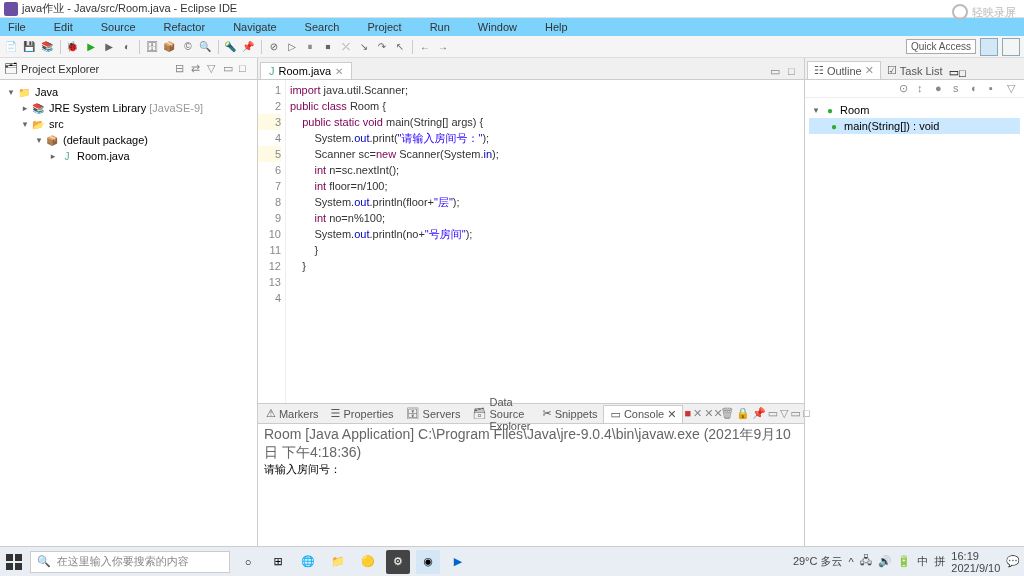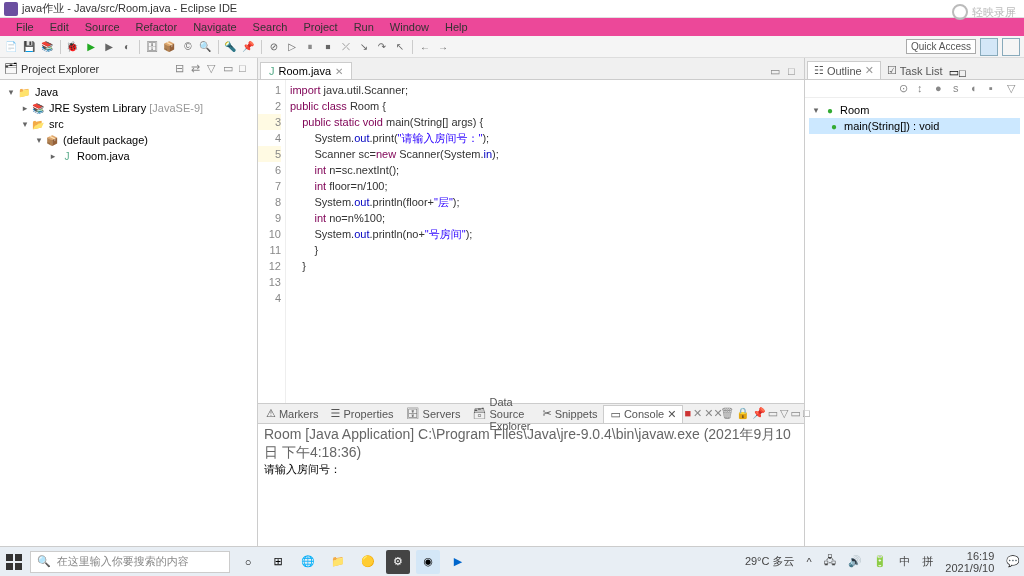--- a/index.html
+++ b/index.html
@@ -1,20 +1,20 @@
 <!DOCTYPE html>
 <html><head>
 <meta charset="utf-8">
 <style>
 *{margin:0;padding:0;box-sizing:border-box;font-family:"Microsoft YaHei",Tahoma,sans-serif;font-size:11px}
 body{background:#fff;overflow:hidden;width:1024px;height:576px;position:relative}
 .titlebar{height:18px;background:#fff;display:flex;align-items:center;padding:0 4px;border-bottom:1px solid #e0e0e0}
 .titlebar .ico{width:14px;height:14px;background:#6b4fa0;border-radius:2px;margin-right:4px}
 .titlebar .txt{color:#333;font-size:11px}
-.menubar{height:18px;display:flex;align-items:center;padding:0 10px;gap:4px;background:#ec4899}
+.menubar{height:18px;display:flex;align-items:center;padding:0 2px;gap:16px;background:#7dd3fc}
 .menubar span{padding:2px 6px;color:#333;cursor:default}
 .toolbar{height:22px;display:flex;align-items:center;padding:0 4px;background:#f5f5f5;border-bottom:1px solid #ddd;gap:2px}
 .tb{width:16px;height:16px;display:inline-flex;align-items:center;justify-content:center;color:#666;font-size:10px}
 .tb.sep{width:1px;height:14px;background:#ccc;margin:0 2px}
 .qa{margin-left:auto;border:1px solid #aaa;padding:1px 4px;background:#fff;color:#555;font-size:10px}
 .perspective{width:18px;height:18px;background:#d4e7f7;border:1px solid #8ab;margin-left:2px}
 .main{display:flex;height:490px}
 .left{width:258px;border-right:1px solid #ccc;display:flex;flex-direction:column}
 .viewhdr{height:22px;display:flex;align-items:center;padding:0 4px;border-bottom:1px solid #ccc;background:#f8f8f8}
 .viewhdr .ico{width:14px;height:14px;margin-right:3px}
@@ -53,22 +53,22 @@
 .outline{padding:4px;font-size:11px}
 .outline-row{display:flex;align-items:center;padding:1px 0}
 .sel{background:#cce8ff}
 .footer{height:18px;background:#f5f5f5;border-top:1px solid #ddd}
 .watermark{position:absolute;top:4px;right:8px;display:flex;align-items:center;gap:4px;color:#bbb;font-size:13px}
 .watermark .circ{width:16px;height:16px;border:2px solid #bbb;border-radius:50%}
 .taskbar{position:absolute;bottom:0;left:0;right:0;height:30px;background:#e8eef4;display:flex;align-items:center;padding:0 4px;gap:6px;border-top:1px solid #ccc}
 .start{width:20px;height:20px;display:flex;align-items:center;justify-content:center}
 .search{flex:0 0 200px;height:22px;background:#fff;border:1px solid #ccc;display:flex;align-items:center;padding:0 6px;gap:6px;color:#888}
 .tbico{width:24px;height:24px;display:flex;align-items:center;justify-content:center;border-radius:2px}
-.tray{margin-left:auto;display:flex;align-items:center;gap:12px;color:#444;font-size:10px}
-.clock{text-align:right;line-height:12px}
+.tray{margin-left:auto;display:flex;align-items:center;gap:6px;color:#444;font-size:10px}
+.clock{text-align:left;line-height:12px}
 svg{display:block}
 </style>
 </head>
 <body>
 
 <div class="titlebar">
   <span class="ico"></span>
   <span class="txt">java作业 - Java/src/Room.java - Eclipse IDE</span>
 </div>
 

